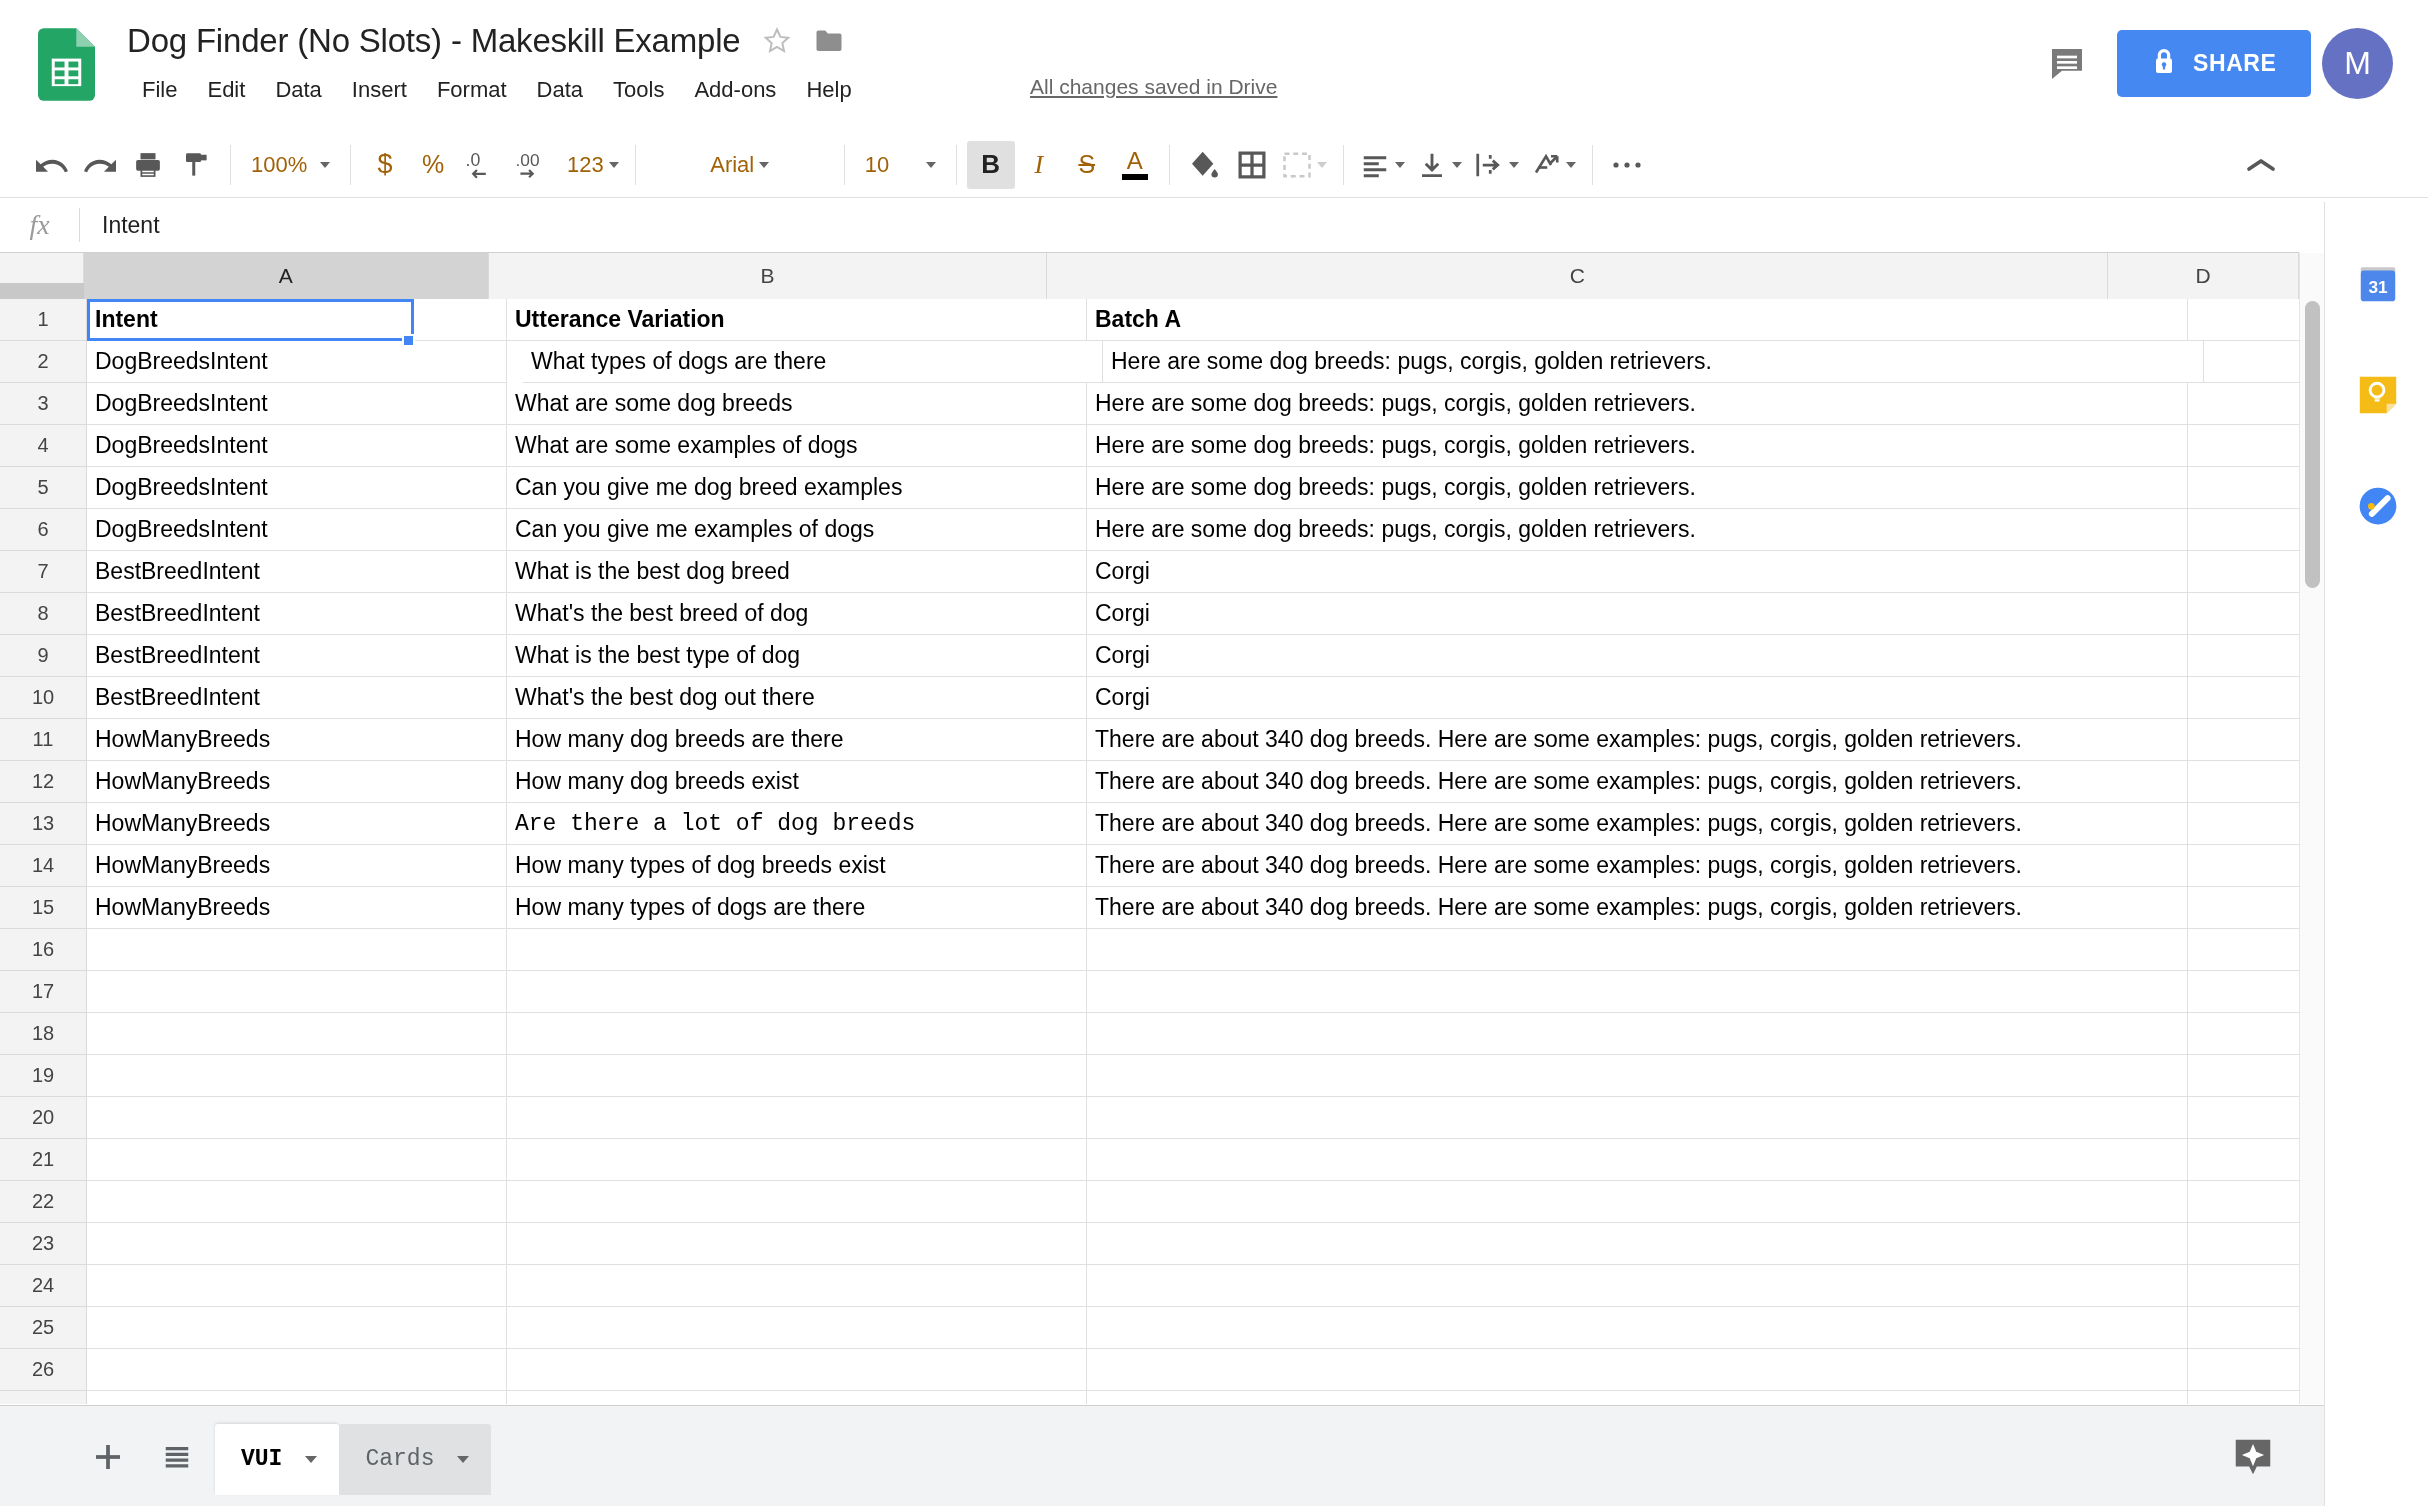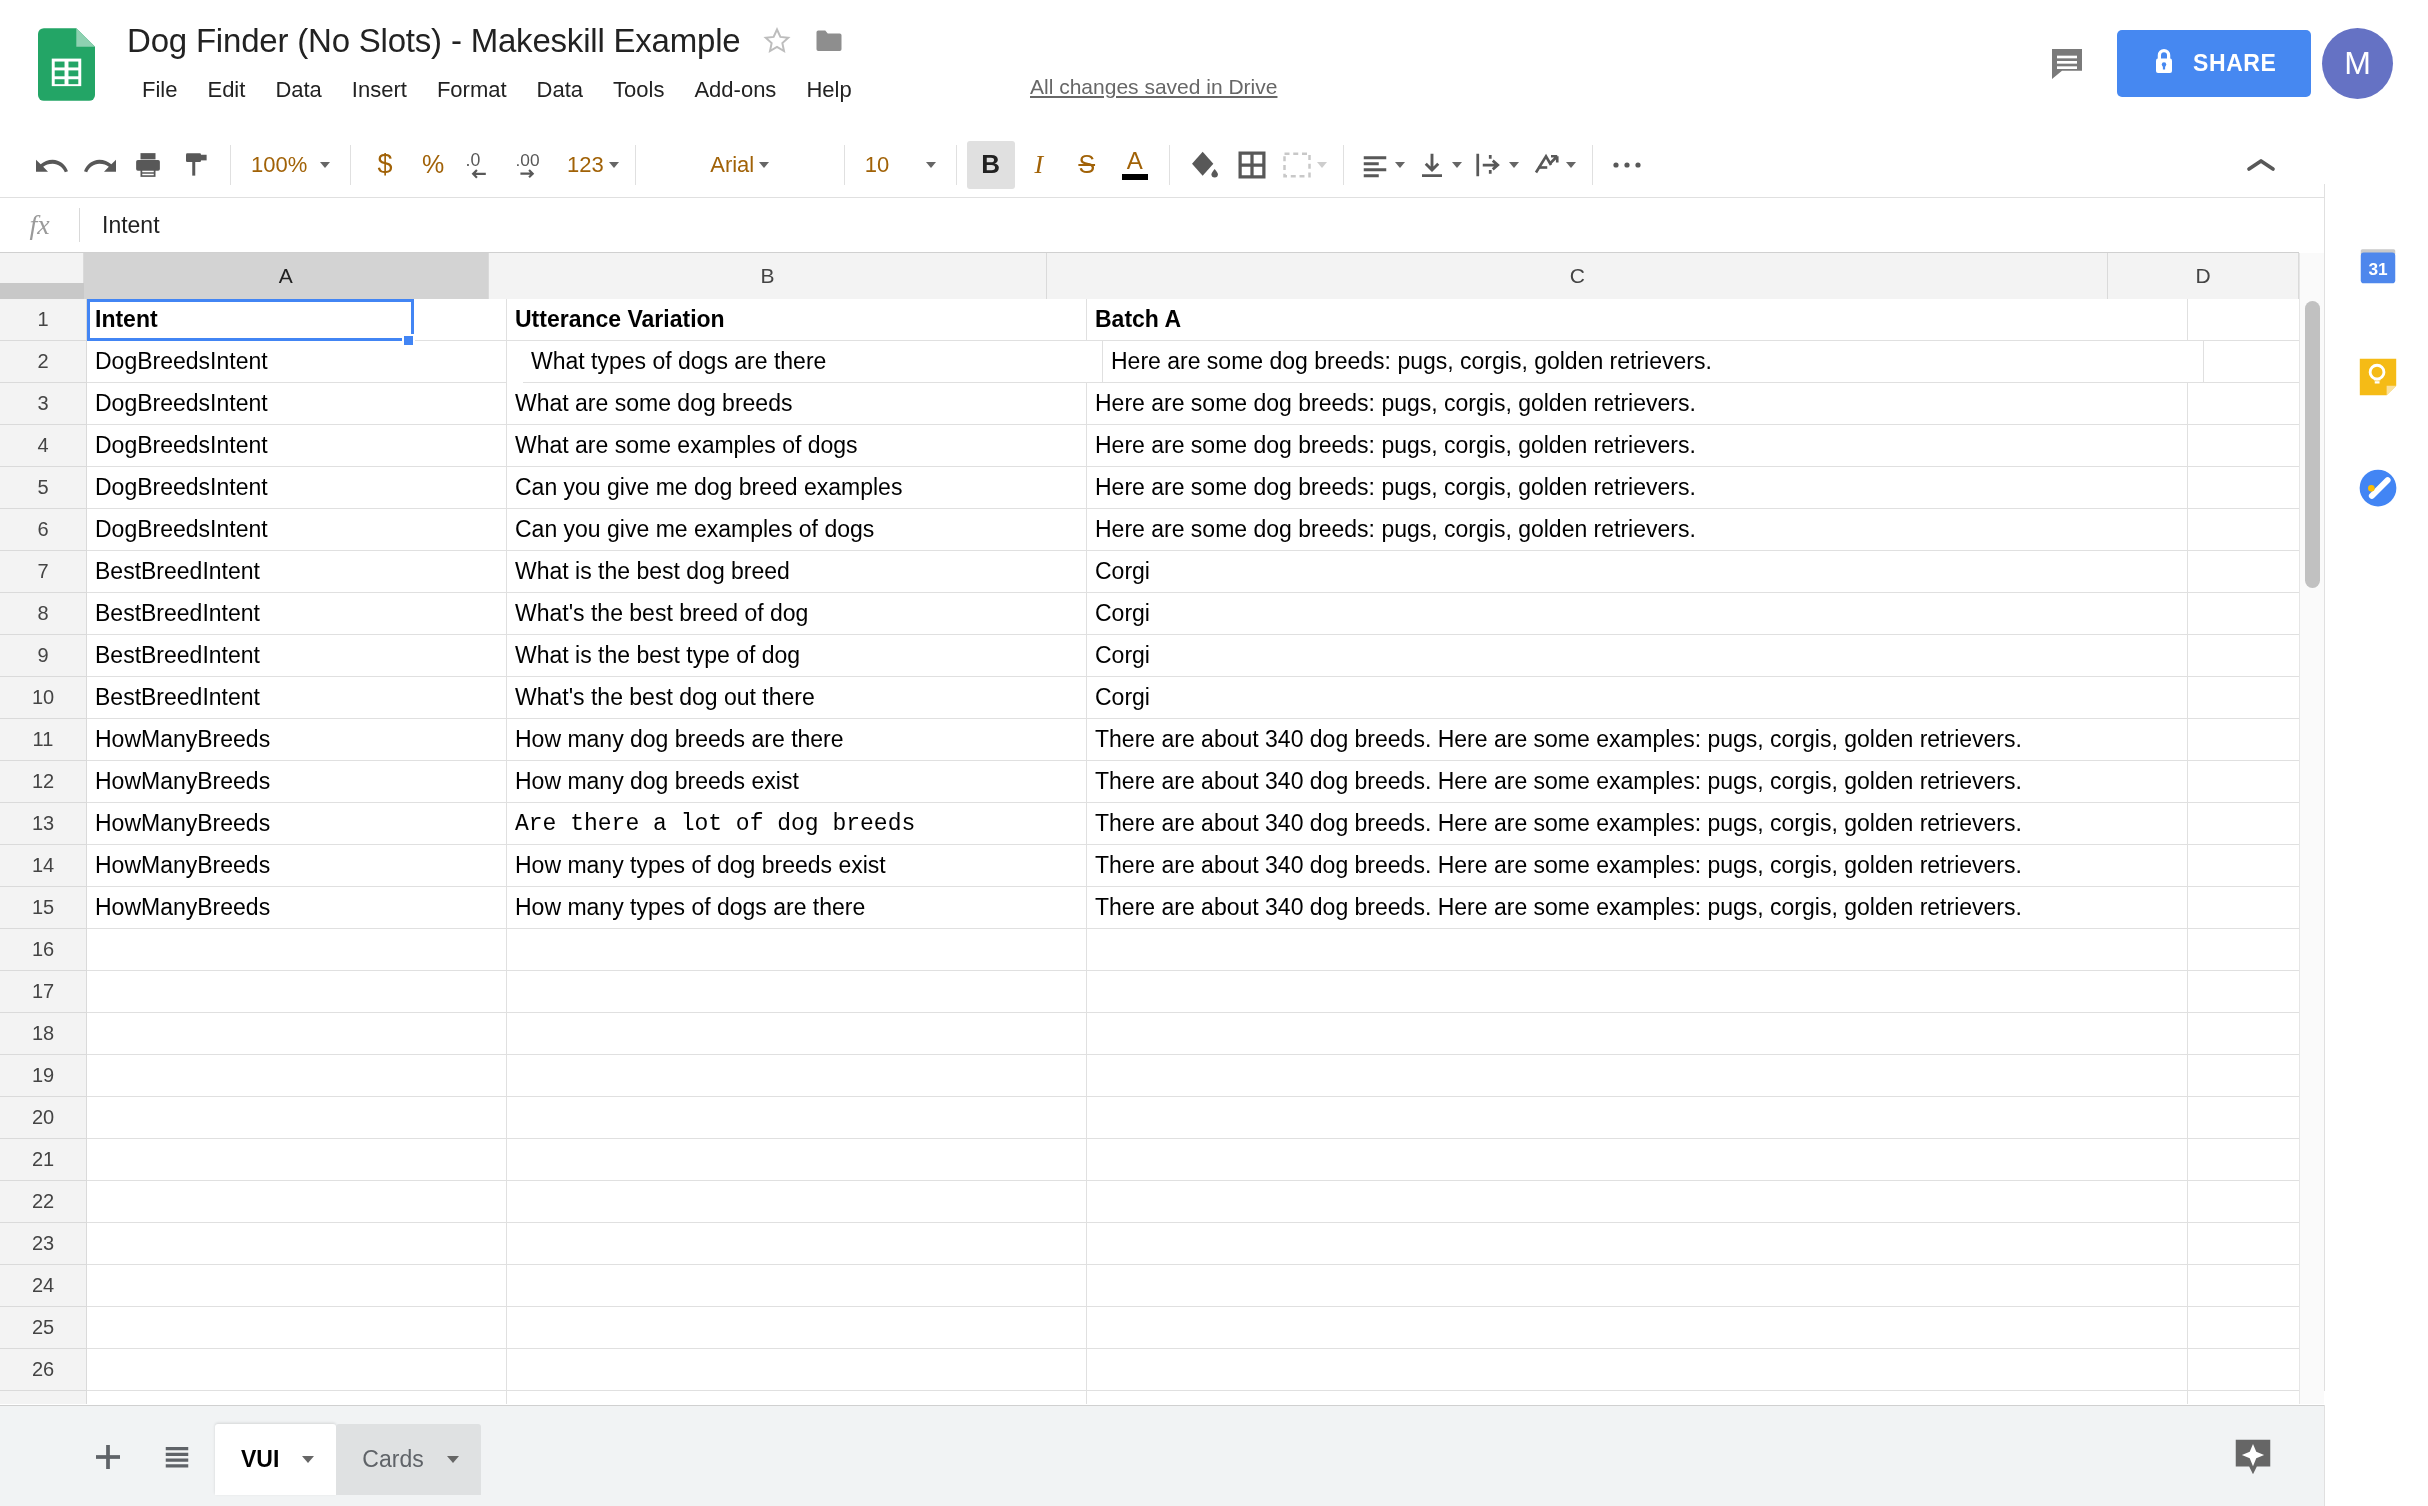--- a/index.html
+++ b/index.html
@@ -181,21 +181,21 @@
     width: 25px; height: 1151px; background: #fafafa;
     border-left: 1px solid #e6e6e6;
   }
   #vscroll-thumb {
     position: absolute; left: 5px; top: 48px; width: 15px; height: 287px;
     background: #c1c1c1; border-radius: 8px; cursor: pointer;
   }
 
   
   #sidebar {
-    position: absolute; left: 2324px; top: 184px;
+    position: absolute; left: 2324px; top: 202px;
     width: 105px; height: 1207px; background: #fff;
     border-left: 1px solid #e0e0e0;
   }
   .side-icon {
     position: absolute; left: 28px; width: 50px; height: 50px;
     cursor: pointer; display: flex; align-items: center; justify-content: center;
   }
   #sb-calendar { top: 57px; }
   #sb-keep { top: 168px; }
   #sb-tasks { top: 279px; }
@@ -212,21 +212,21 @@
     display: flex; align-items: center; padding-left: 77px;
   }
   #add-sheet, #all-sheets {
     width: 61px; height: 61px; display: flex; align-items: center;
     justify-content: center; cursor: pointer; border-radius: 50%;
     margin-right: 8px;
   }
   .sheet-tab {
     height: 71px; display: flex; align-items: center; gap: 14px;
     padding: 0 22px 0 26px; font-size: 23px; cursor: pointer;
-    margin-top: 5px; border-radius: 3px 3px 0 0;
+    margin-top: 5px; border-radius: 3px 3px 0 0; font-family: Liberation Mono, monospace;
   }
   .sheet-tab.active {
     background: #fff; color: #000; font-weight: bold;
     box-shadow: 0 -1px 3px rgba(0,0,0,0.12);
   }
   .sheet-tab.inactive { background: #dfe1e2; color: #5f6368; }
   #explore-btn {
     position: absolute; right: 42px; top: 21px;
     width: 59px; height: 59px; display: flex;
     align-items: center; justify-content: center; cursor: pointer;

